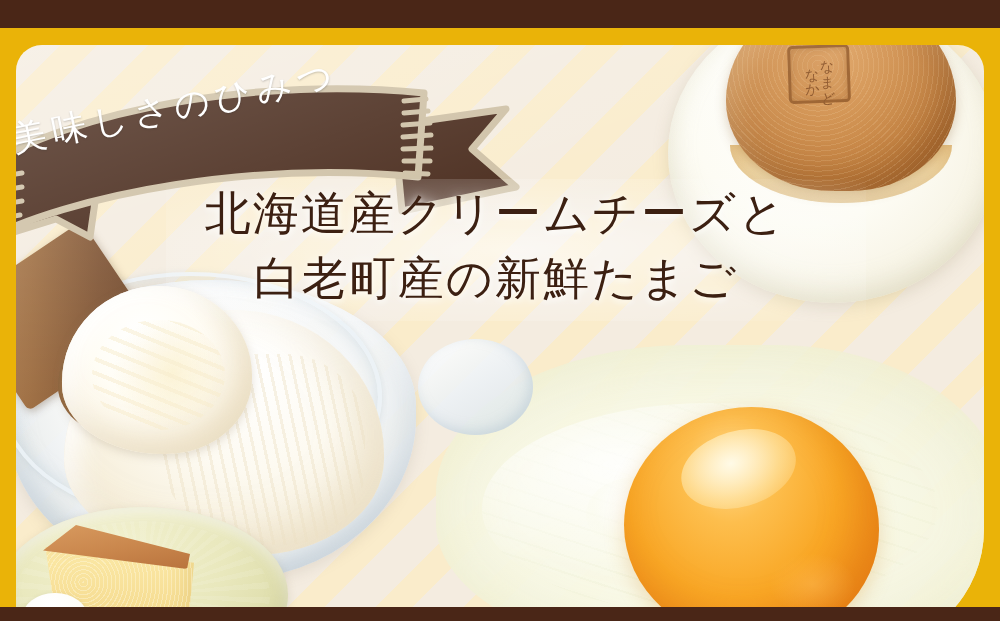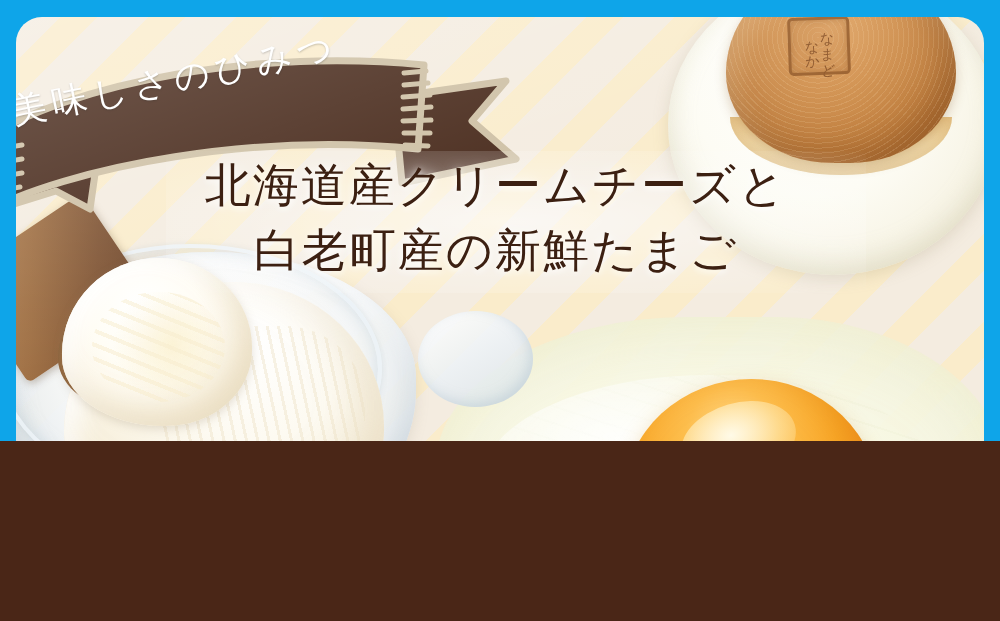--- a/index.html
+++ b/index.html
@@ -7,23 +7,24 @@
   html, body {
     width: 1000px; height: 621px;
     font-family: "Liberation Serif", "DejaVu Serif", serif;
     overflow: hidden;
     background: #4a2617;
   }
 
   
   .banner {
     position: relative;
-    width: 1000px; height: 441px;
-    background: #0ea5e9;
+    width: 1000px; height: 579px;
+    background: #eab308;
     overflow: hidden;
+    margin-top: 28px;
   }
 
   
   .canvas {
     position: absolute;
     left: 16px; top: 17px;
     width: 968px; height: 604px;
     border-top-left-radius: 26px;
     border-top-right-radius: 26px;
     border-bottom-left-radius: 26px;

